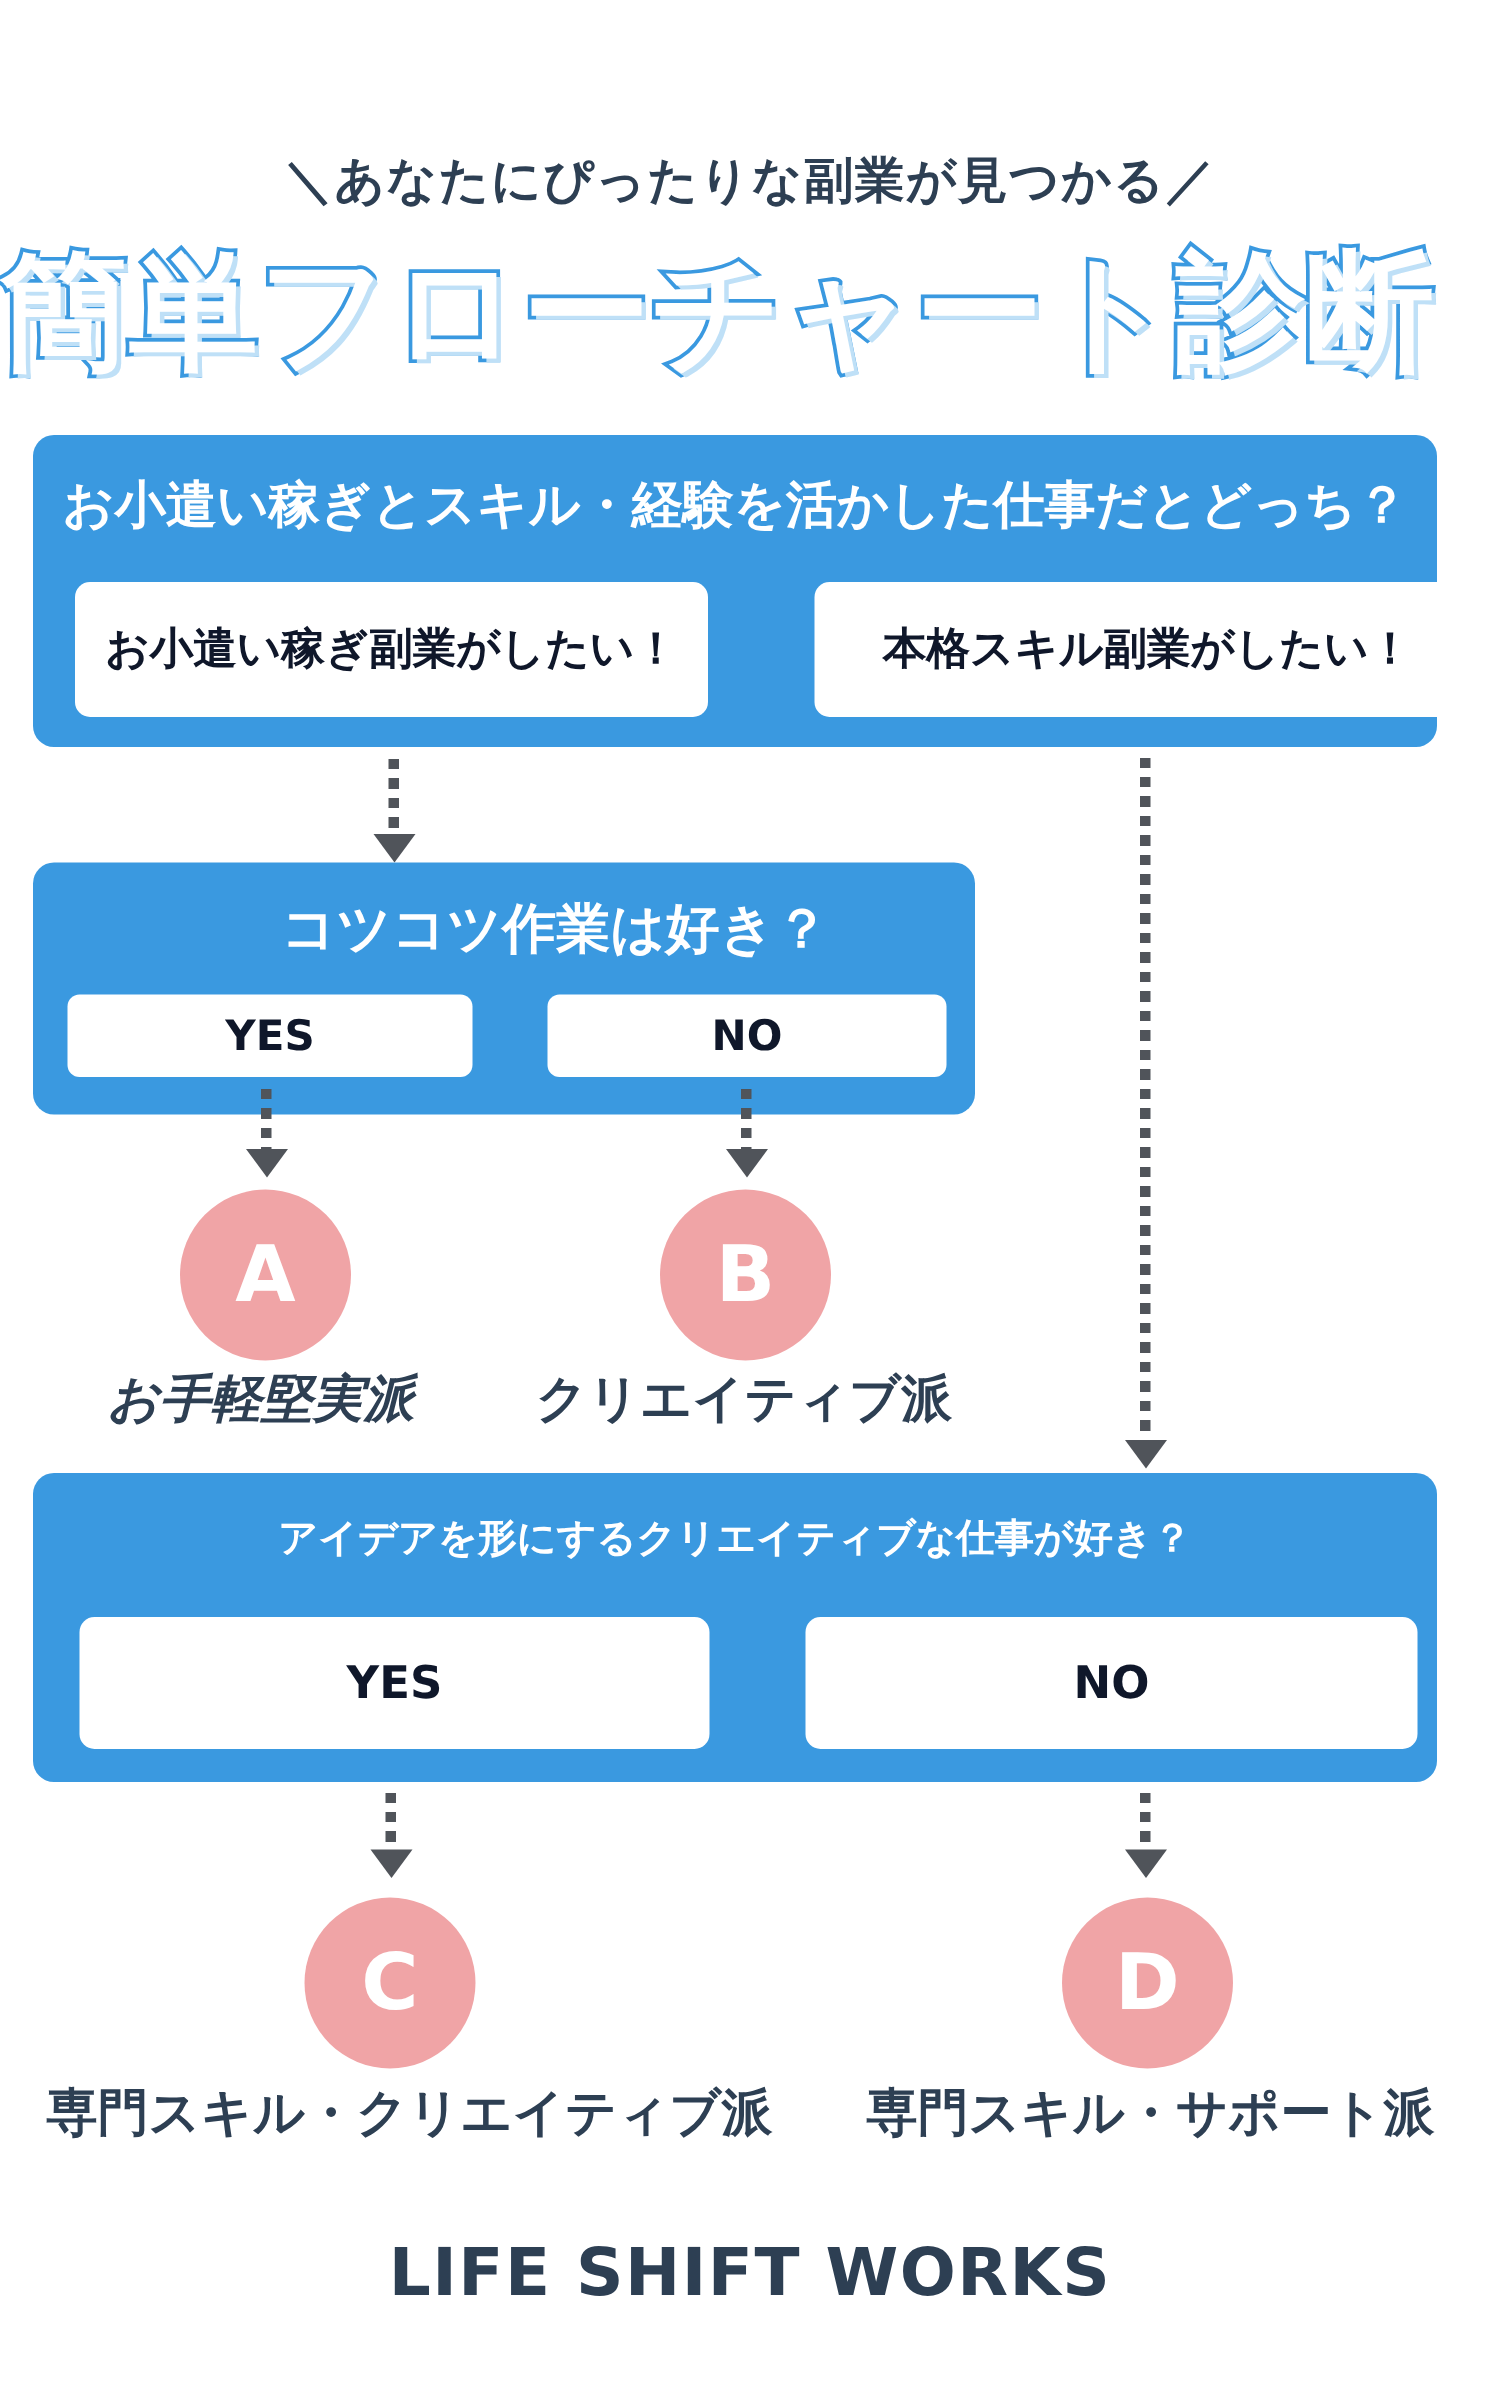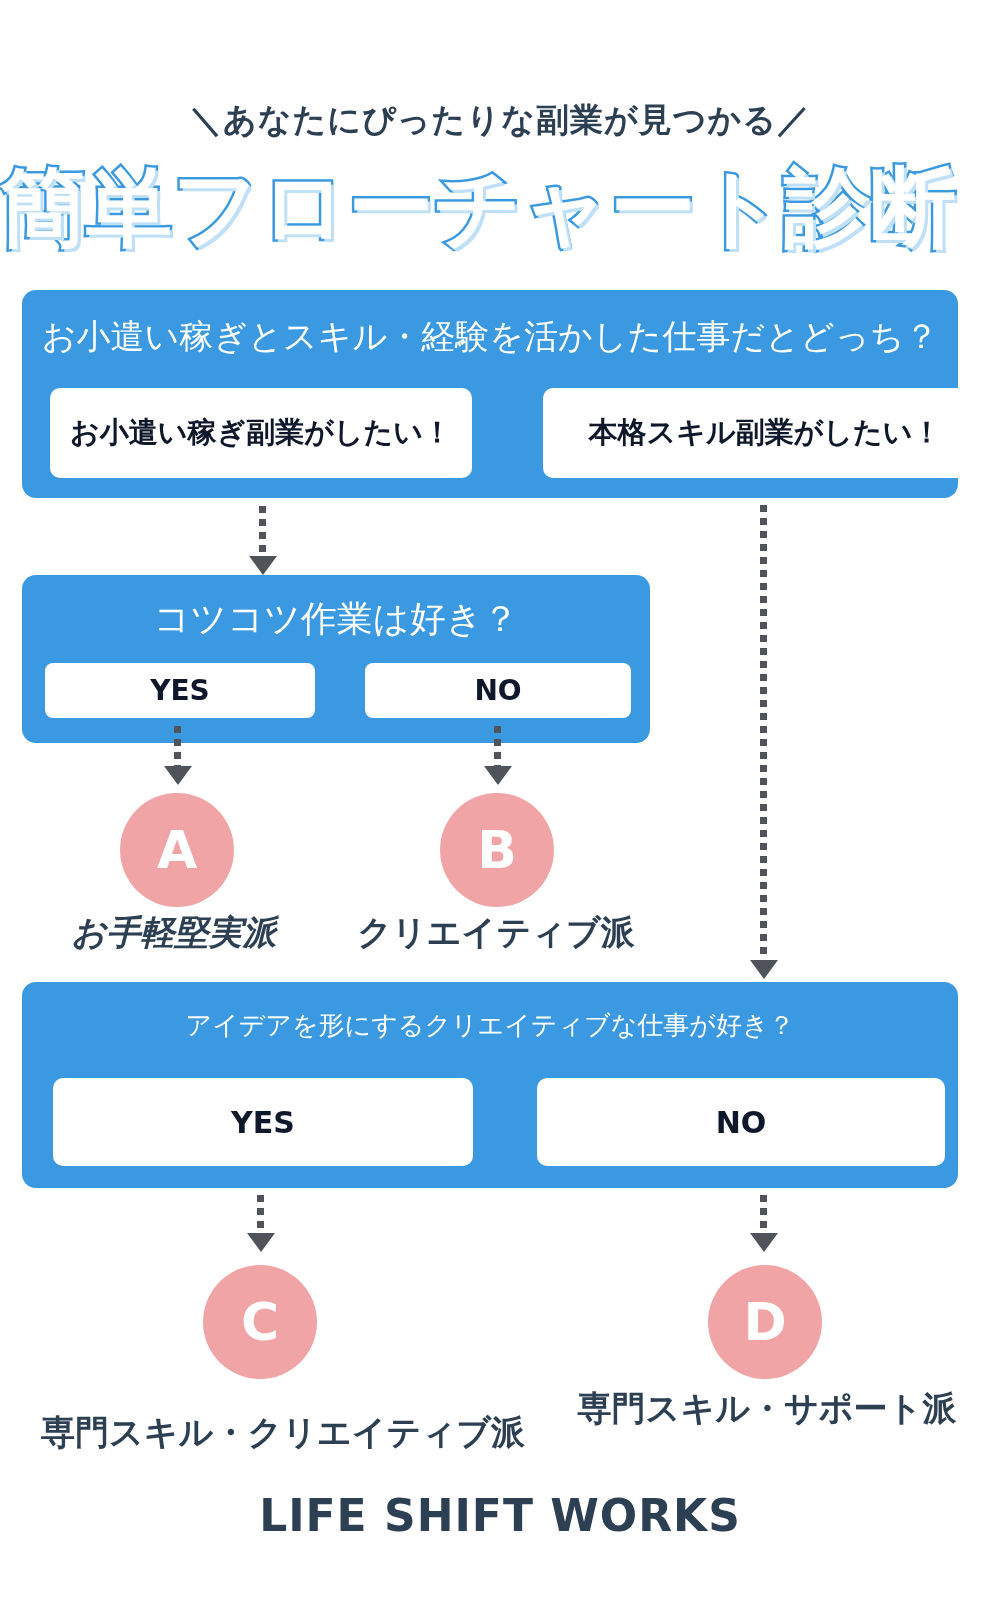--- a/index.html
+++ b/index.html
@@ -17,21 +17,21 @@
     left:0;top:150px;width:1000px;text-align:left;
     font-size:86px;font-weight:800;color:#ffffff;letter-spacing:0px;
     -webkit-text-stroke:5px #3A99E0;paint-order:stroke fill;
     text-shadow:3px 3px 0 #bfe0f7;
     white-space:nowrap;
   }
   
   .qbox{background:#3A99E0;border-radius:14px;}
   .qtext{
     position:absolute;left:0;width:100%;text-align:center;
-    color:#ffffff;font-weight:400;white-space:nowrap;
+    color:#ffffff;font-weight:700;white-space:nowrap;
   }
   .opt{
     position:absolute;background:#ffffff;border-radius:10px;
     display:flex;align-items:center;justify-content:center;
     color:#0f172a;font-weight:700;white-space:nowrap;
   }
   
   .dots{
     width:7px;
     background-image:repeating-linear-gradient(to bottom,
@@ -71,21 +71,21 @@
     <div class="opt" style="left:521px;top:98px;width:444px;height:90px;font-size:29px;">本格スキル副業がしたい！</div>
   </div>
 
   <div class="abs dots" style="left:259px;top:506px;height:50px;"></div>
   <div class="abs head" style="left:249px;top:556px;"></div>
 
   <div class="abs dots" style="left:760px;top:505px;height:455px;"></div>
   <div class="abs head" style="left:750px;top:960px;"></div>
 
   <div class="abs qbox" style="left:22px;top:575px;width:628px;height:168px;">
-    <div class="qtext" style="top:20px;font-size:36px;">コツコツ作業は好き？</div>
+    <div class="qtext" style="top:20px;font-size:36px;padding-left:34px;">コツコツ作業は好き？</div>
     <div class="opt" style="left:23px;top:88px;width:270px;height:55px;font-size:28px;border-radius:8px;">YES</div>
     <div class="opt" style="left:343px;top:88px;width:266px;height:55px;font-size:28px;border-radius:8px;">NO</div>
   </div>
 
   <div class="abs dots" style="left:174px;top:726px;height:40px;"></div>
   <div class="abs head" style="left:164px;top:766px;"></div>
   <div class="abs dots" style="left:494px;top:726px;height:40px;"></div>
   <div class="abs head" style="left:484px;top:766px;"></div>
 
   <div class="abs circle" style="left:120px;top:793px;">
@@ -105,21 +105,21 @@
   </div>
 
   <div class="abs dots" style="left:257px;top:1195px;height:38px;"></div>
   <div class="abs head" style="left:247px;top:1233px;"></div>
   <div class="abs dots" style="left:760px;top:1195px;height:38px;"></div>
   <div class="abs head" style="left:750px;top:1233px;"></div>
 
   <div class="abs circle" style="left:203px;top:1265px;">
     <span>C</span>
   </div>
-  <div class="abs rlabel" style="left:33px;top:1386px;width:500px;margin-top:24px;">専門スキル・クリエイティブ派</div>
+  <div class="abs rlabel" style="left:23px;top:1386px;width:500px;">専門スキル・クリエイティブ派</div>
 
   <div class="abs circle" style="left:708px;top:1265px;">
     <span>D</span>
   </div>
   <div class="abs rlabel" style="left:567px;top:1386px;width:400px;">専門スキル・サポート派</div>
 
   <div class="abs footer">LIFE SHIFT WORKS</div>
 
 </div>
 

